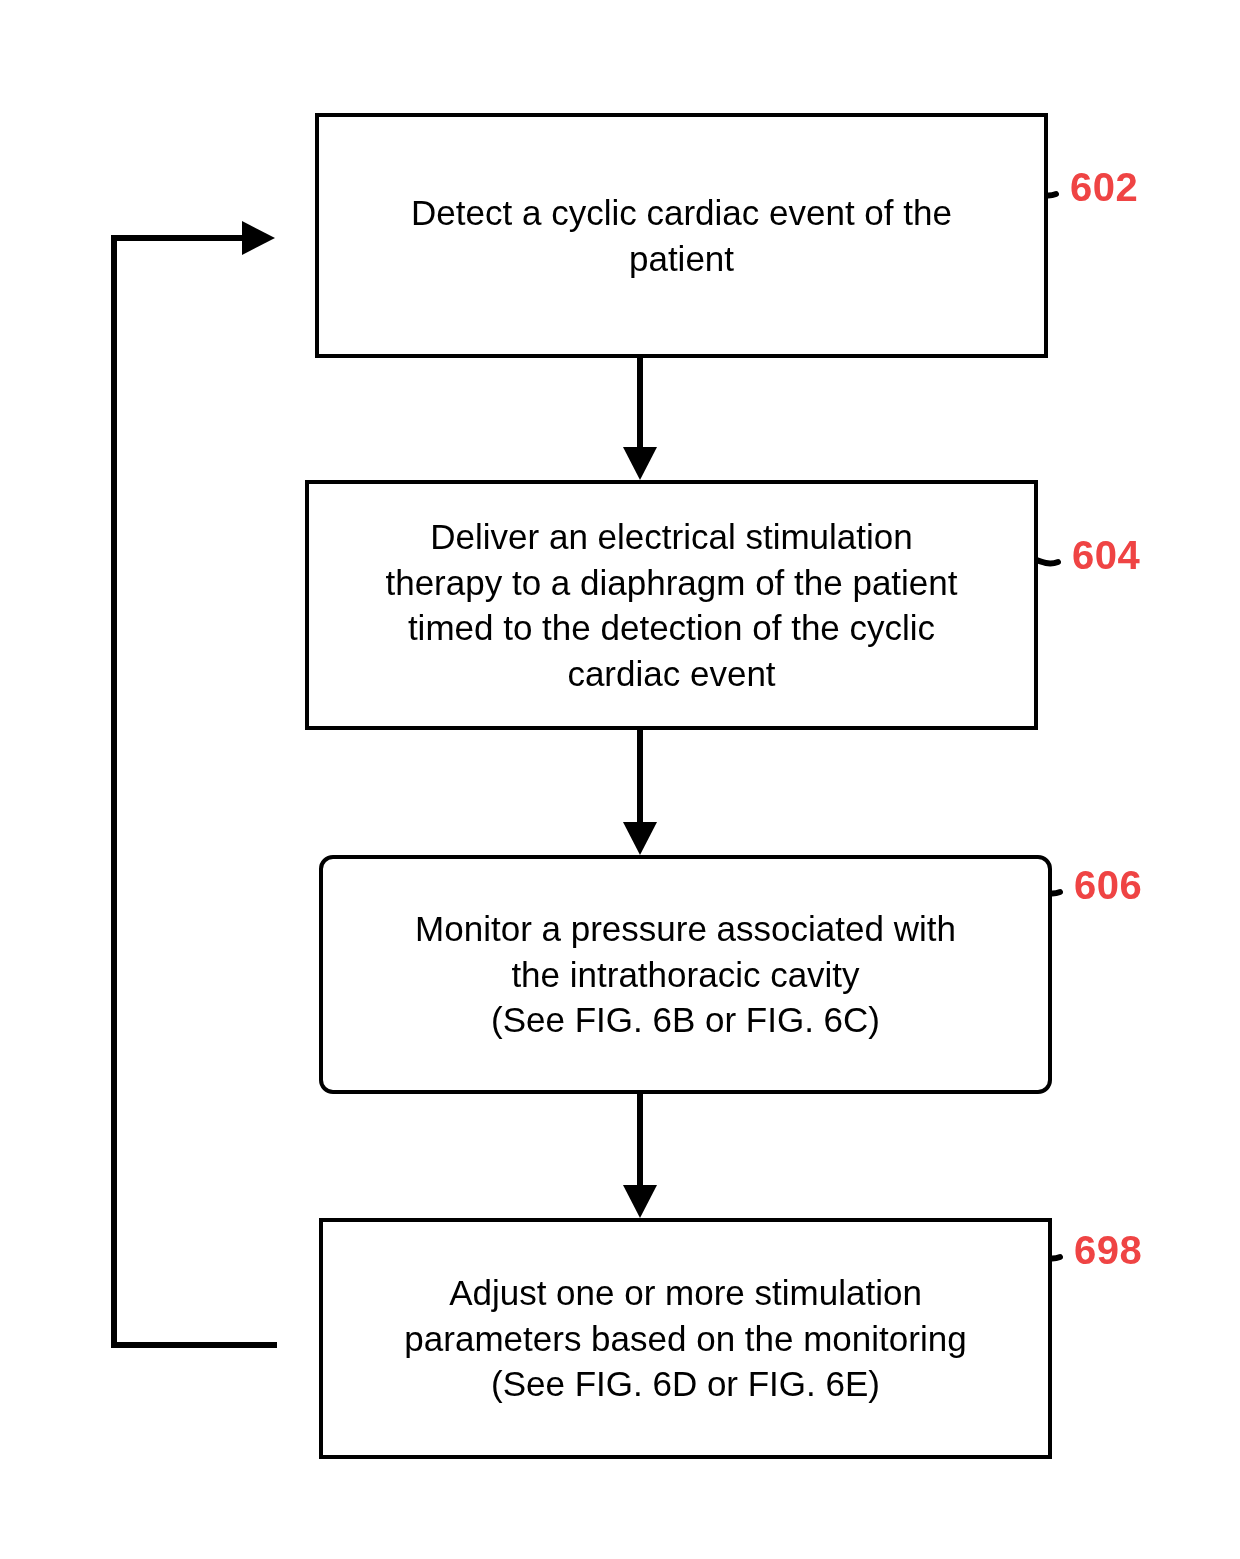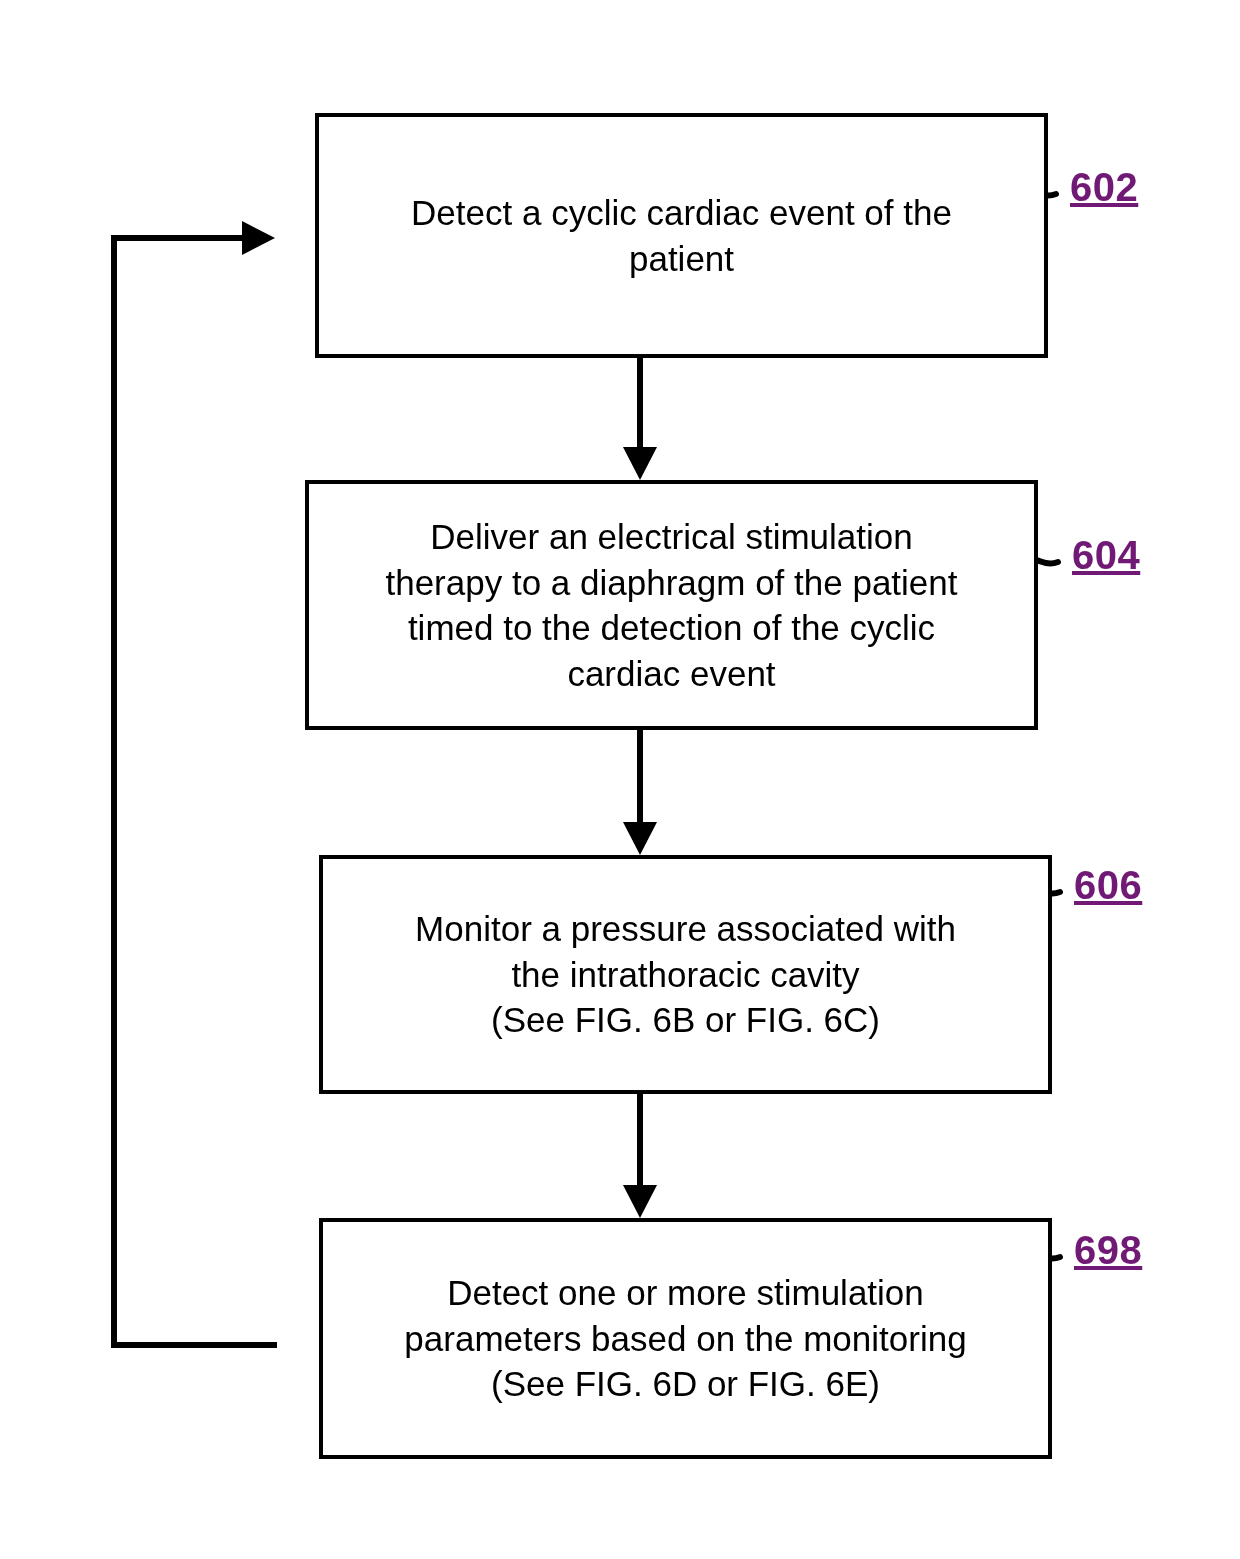--- a/index.html
+++ b/index.html
@@ -41,24 +41,23 @@
     color: #000000;
     text-align: center;
     white-space: pre-line;
     padding: 0 14px;
   }
   .ref-label {
     position: absolute;
     font-family: "Liberation Sans", sans-serif;
     font-size: 40px;
     font-weight: bold;
-    color: #701a75;
+    color: #ef4444;
     letter-spacing: 0.5px;
     white-space: nowrap;
-    text-decoration: underline;
   }
 </style>
 </head>
 <body>
 
 <div id="canvas">
 
   <svg id="flow-svg" viewBox="0 0 1240 1559" xmlns="http://www.w3.org/2000/svg">
 
     <g>
@@ -100,28 +99,28 @@
 patient</div>
   </div>
 
   <div class="step-box" style="left:265px; top:480px; width:733px; height:250px;">
     <div class="step-text">Deliver an electrical stimulation
 therapy to a diaphragm of the patient
 timed to the detection of the cyclic
 cardiac event</div>
   </div>
 
-  <div class="step-box" style="left:279px; top:855px; width:733px; height:239px;">
+  <div class="step-box" style="left:279px; top:855px; width:733px; height:239px;border-radius:14px;">
     <div class="step-text">Monitor a pressure associated with
 the intrathoracic cavity
 (See FIG. 6B or FIG. 6C)</div>
   </div>
 
   <div class="step-box" style="left:279px; top:1218px; width:733px; height:241px;">
-    <div class="step-text">Detect one or more stimulation
+    <div class="step-text">Adjust one or more stimulation
 parameters based on the monitoring
 (See FIG. 6D or FIG. 6E)</div>
   </div>
 
   <div class="ref-label" style="left:1070px; top:165px;">602</div>
 
   <div class="ref-label" style="left:1072px; top:533px;text-align:right;">604</div>
 
   <div class="ref-label" style="left:1074px; top:863px;">606</div>
 

